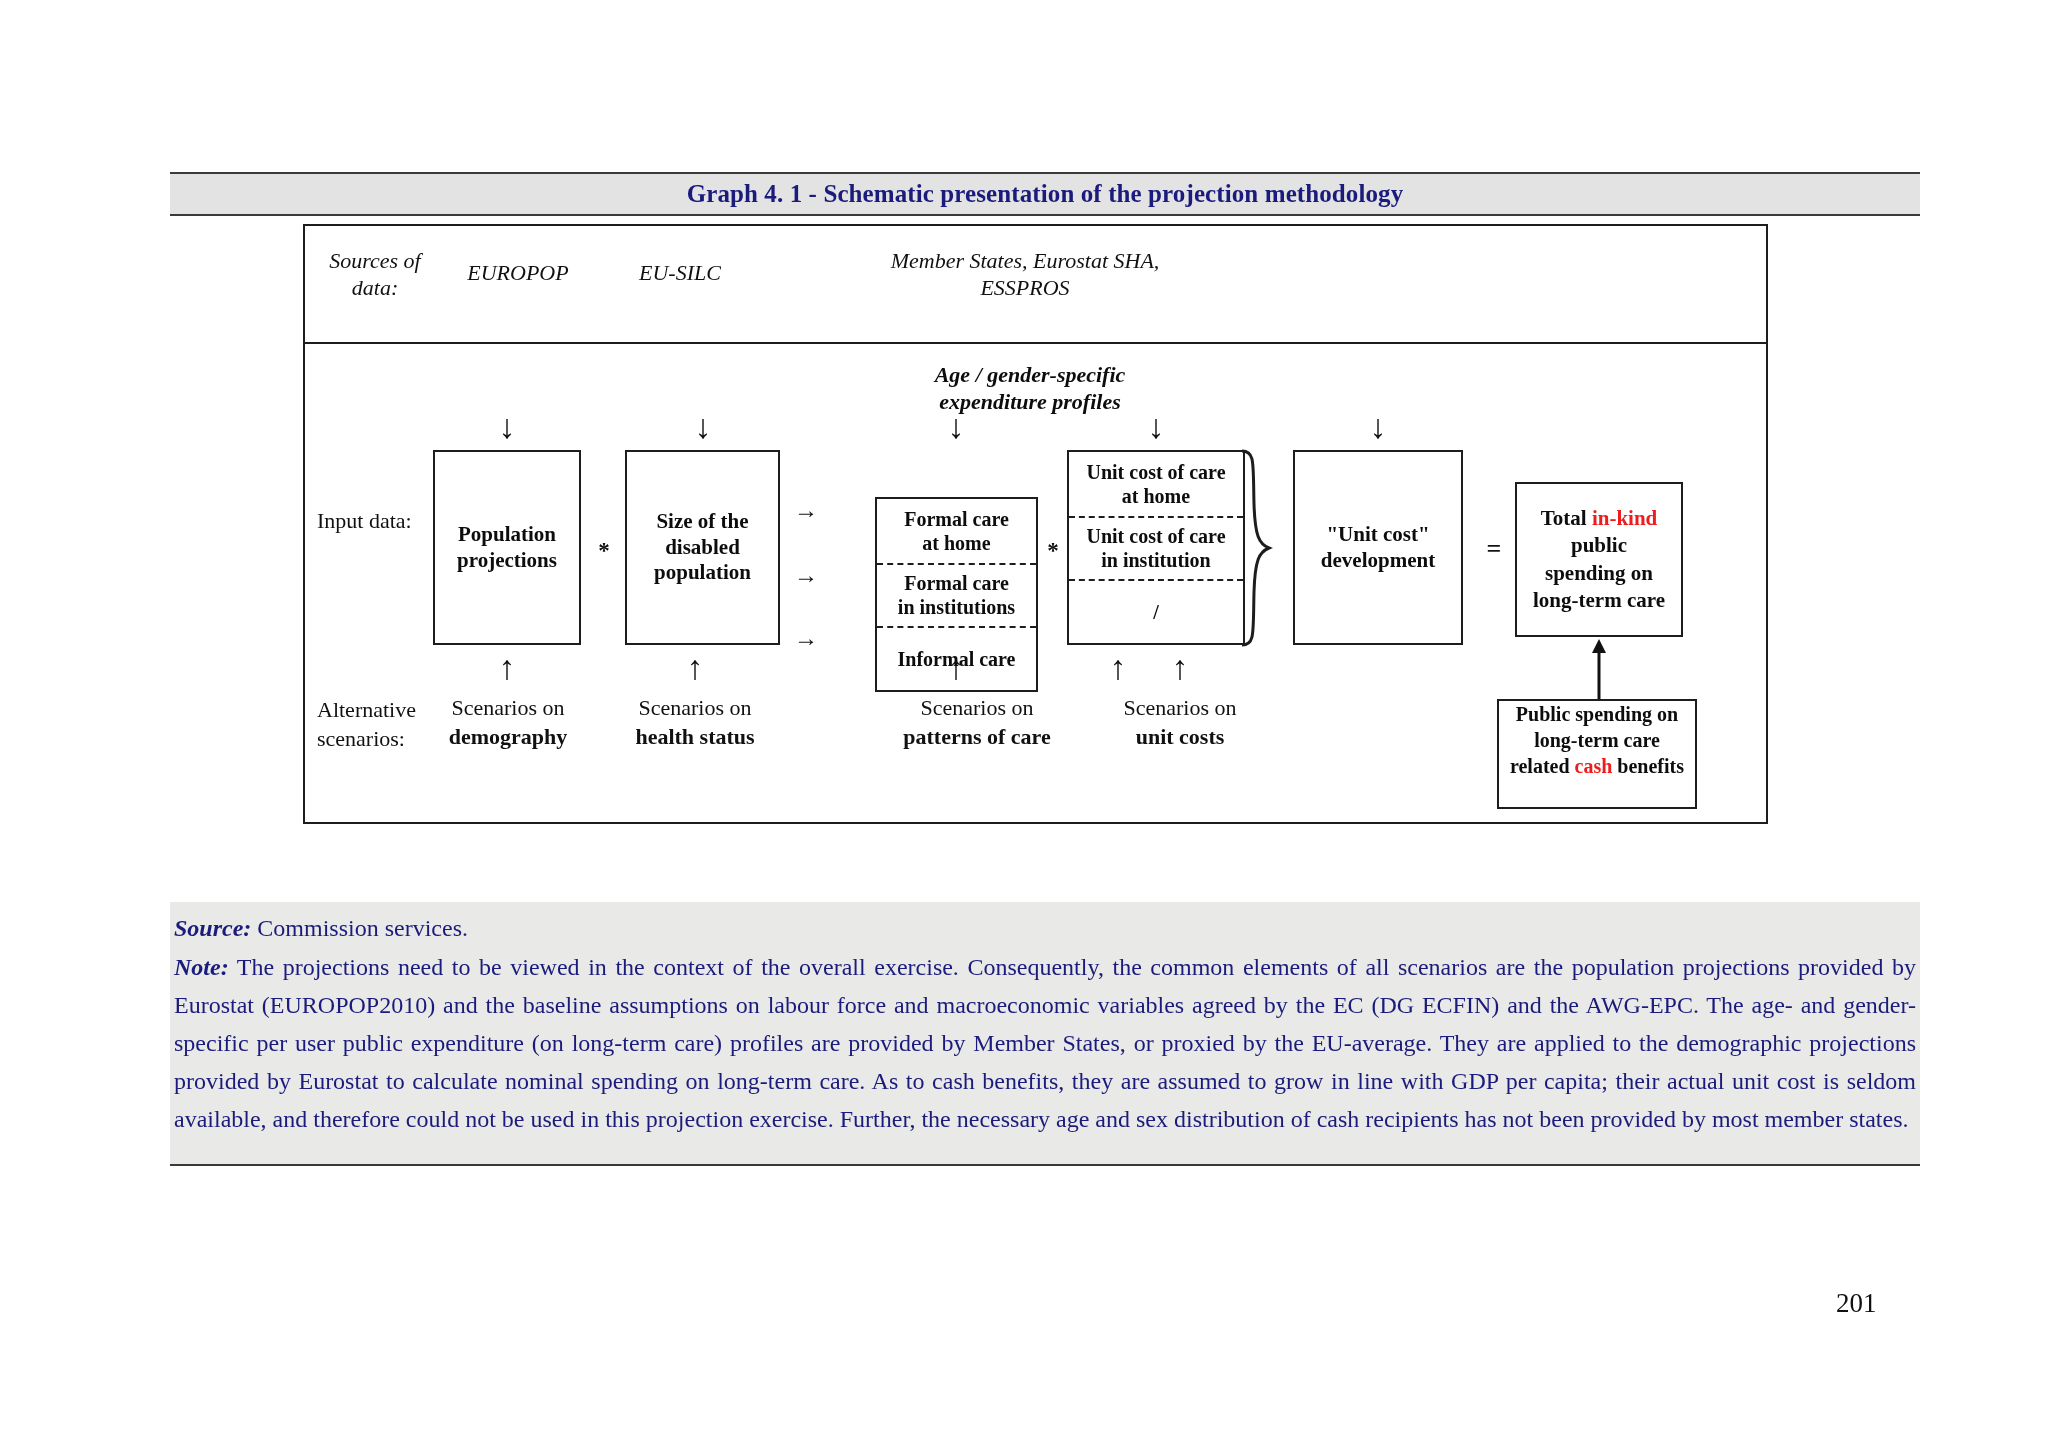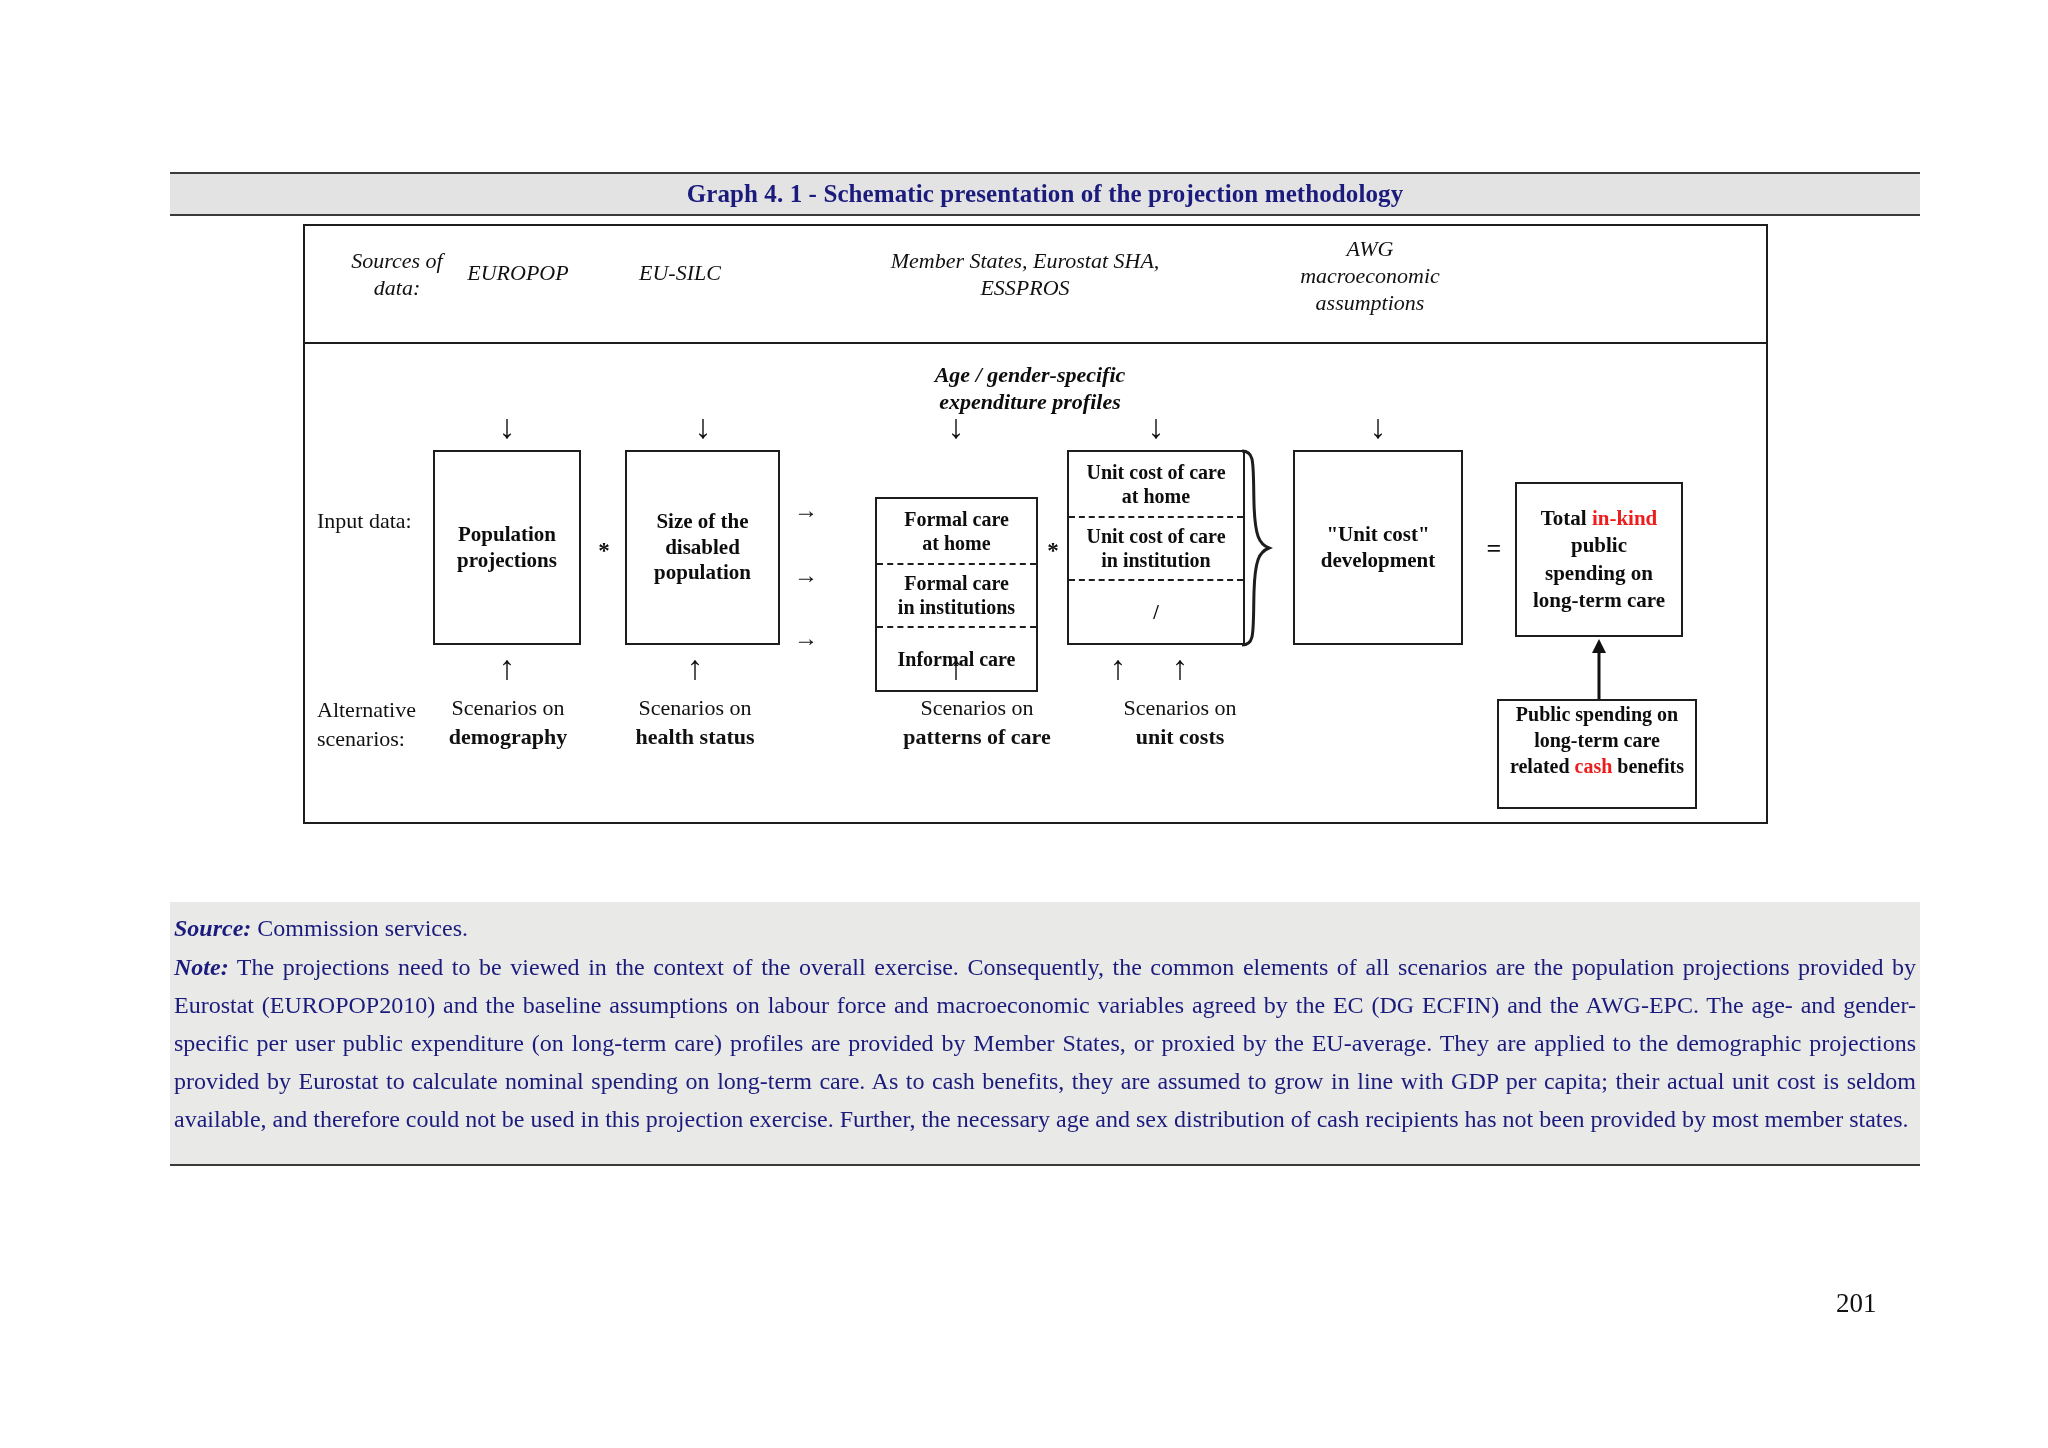--- a/index.html
+++ b/index.html
@@ -62,21 +62,21 @@
   }
   .src-label {
     position: absolute;
     font-style: italic;
     font-size: 22px;
     color: #111;
     line-height: 1.22;
     text-align: center;
   }
   #src-rowlabel {
-    left: 32px;
+    left: 10px;
     top: 22px;
     width: 120px;
   }
   #src-europop { left: 138px; top: 34px; width: 150px; }
   #src-eusilc  { left: 300px; top: 34px; width: 150px; }
   #src-ms      { left: 560px; top: 22px; width: 320px; }
   #src-awg     { left: 930px; top: 10px; width: 270px; }
 
   
   #profiles-caption {
@@ -311,21 +311,20 @@
   <div id="title-text">Graph 4. 1 - Schematic presentation of the projection methodology</div>
 </div>
 
 <div id="diagram-frame">
 
   <div id="sources-band">
     <div class="src-label" id="src-rowlabel">Sources of<br>data:</div>
     <div class="src-label" id="src-europop">EUROPOP</div>
     <div class="src-label" id="src-eusilc">EU-SILC</div>
     <div class="src-label" id="src-ms">Member States, Eurostat SHA,<br>ESSPROS</div>
-    <div class="src-label" id="src-awg">AWG<br>macroeconomic<br>assumptions</div>
   </div>
 
   <div id="profiles-caption">Age / gender-specific<br>expenditure profiles</div>
 
   <div class="down-arrow" style="left:189px;">↓</div>
   <div class="down-arrow" style="left:385px;">↓</div>
   <div class="down-arrow" style="left:638px;">↓</div>
   <div class="down-arrow" style="left:838px;">↓</div>
   <div class="down-arrow" style="left:1060px;">↓</div>
 

